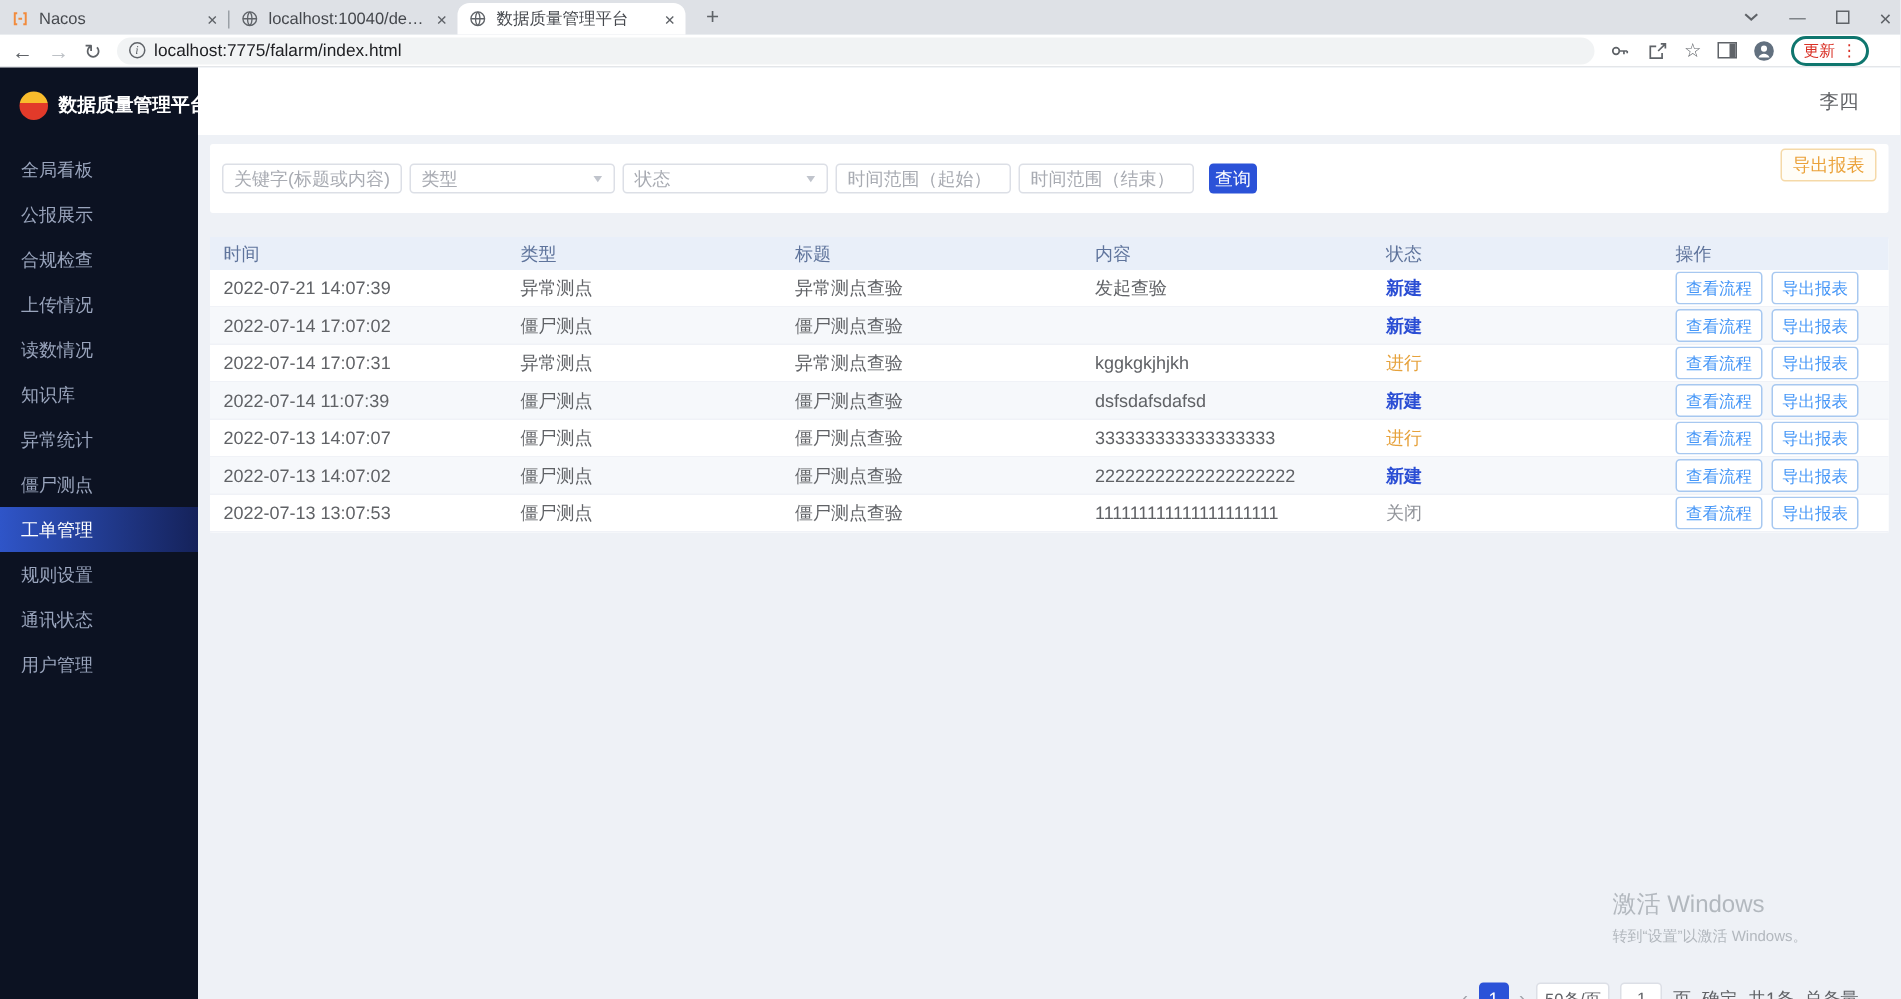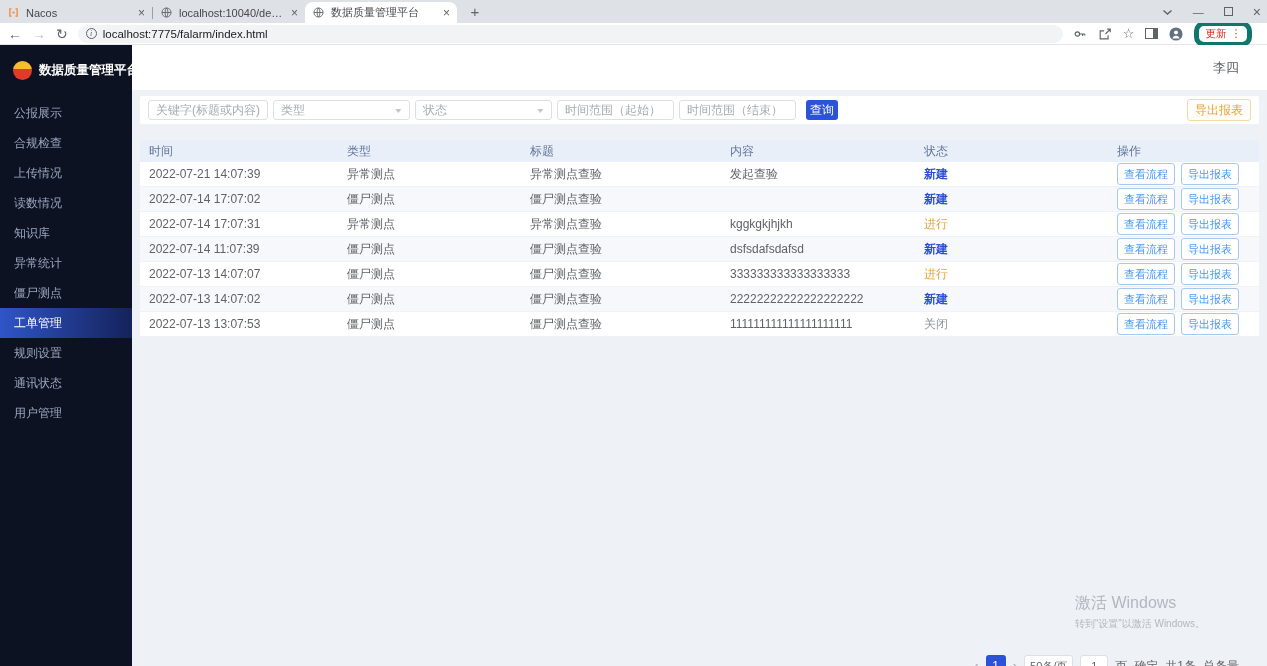--- a/index.html
+++ b/index.html
@@ -23,38 +23,38 @@
   .nav-ico { color:#5f6368; font-size:14px; line-height:1; }
   .nav-ico.fwd { color:#bdc1c6; }
   .omnibox { flex:1; height:18px; background:#f1f3f4; border-radius:9px; display:flex; align-items:center; gap:6px; padding:0 8px; max-width:985px; }
   .circle-i { width:11px; height:11px; border:1px solid #5f6368; border-radius:50%; color:#5f6368; font-size:8px; font-family:"Liberation Serif", serif; display:inline-flex; align-items:center; justify-content:center; font-style:italic; }
   .url { font-size:11.5px; color:#202124; }
   .bar-icons { display:flex; align-items:center; gap:11px; color:#5f6368; }
   .bar-icons svg { width:14px; height:14px; display:block; }
   .star { font-size:13px; }
   .panel-ico { width:13px; height:11px; border:1px solid #5f6368; position:relative; display:inline-block; }
   .panel-ico::after { content:""; position:absolute; right:0; top:0; width:4px; height:9px; background:#5f6368; }
-  .update-pill { border:5px solid #0f766e; border-radius:10px; color:#d93025; font-size:10.5px; padding:1px 6px; display:flex; align-items:center; gap:4px; }
+  .update-pill { border:2px solid #0f766e; border-radius:10px; color:#d93025; font-size:10.5px; padding:1px 6px; display:flex; align-items:center; gap:4px; }
   .vdots { font-size:11px; color:#d93025; letter-spacing:0; }
 
   
   .app { display:flex; height:621px; }
   .sidebar { width:132px; background:#0c1222; flex:0 0 132px; color:#9aa5bd; }
   .logo-row { display:flex; align-items:center; gap:7px; padding:16px 0 14px 13px; }
   .logo-circle { width:19px; height:19px; border-radius:50%; background:linear-gradient(180deg,#f9bc2c 0%,#f9bc2c 42%,#e23a2a 42%,#e23a2a 100%); flex:0 0 19px; }
   .logo-title { color:#fff; font-size:12.5px; font-weight:bold; white-space:nowrap; }
   .menu { margin-top:4px; }
   .menu-item { height:30px; line-height:30px; padding-left:14px; font-size:12px; cursor:default; }
   .menu-item.active { background:linear-gradient(90deg,#2f55c8 0%,#15225a 100%); color:#fff; }
 
   .main { flex:1; position:relative; overflow:hidden; background:#eef1f6; }
   .main-header { height:45px; background:#fff; display:flex; align-items:center; justify-content:flex-end; padding-right:28px; }
   .username { font-size:13px; color:#606266; }
 
-  .filter-card { margin:6px 8px 0 8px; height:28px; background:#fff; border-radius:2px; display:flex; align-items:center; padding:0 8px; position:relative; }
+  .filter-card { margin:6px 8px 0 8px; height:46px; background:#fff; border-radius:2px; display:flex; align-items:center; padding:0 8px; position:relative; }
   .f-input, .f-select { height:20px; border:1px solid #dcdfe6; border-radius:3px; background:#fff; font-size:12px; color:#606266; padding:0 7px; font-family:"Liberation Sans", sans-serif; }
   .f-input::placeholder { color:#a8abb2; }
   .f-keyword { width:120px; }
   .f-select { width:137px; display:flex; align-items:center; justify-content:space-between; color:#a8abb2; margin-left:5px; }
   .sel-caret { color:#c0c4cc; font-size:7px; transform:scaleX(1.4); }
   .f-date { width:117px; margin-left:5px; }
   .btn-query { margin-left:10px; height:20px; width:32px; background:#2b52d8; color:#fff; border:none; border-radius:3px; font-size:12px; line-height:20px; text-align:center; font-family:"Liberation Sans", sans-serif; }
   .btn-export-top { position:absolute; right:8px; top:3px; height:22px; padding:0 7px; background:#fffdf7; border:1px solid #f5d9a8; color:#eba23a; border-radius:3px; font-size:12px; font-family:"Liberation Sans", sans-serif; }
 
   .table-card { margin:16px 8px 0 8px; background:#fff; border-radius:2px; }
@@ -169,20 +169,21 @@
 </div>
 
 <div class="app">
 
   <div class="sidebar">
     <div class="logo-row">
       <span class="logo-circle"></span>
       <span class="logo-title">数据质量管理平台</span>
     </div>
     <div class="menu">
+      <div class="menu-item">全局看板</div>
       <div class="menu-item">公报展示</div>
       <div class="menu-item">合规检查</div>
       <div class="menu-item">上传情况</div>
       <div class="menu-item">读数情况</div>
       <div class="menu-item">知识库</div>
       <div class="menu-item">异常统计</div>
       <div class="menu-item">僵尸测点</div>
       <div class="menu-item active">工单管理</div>
       <div class="menu-item">规则设置</div>
       <div class="menu-item">通讯状态</div>

